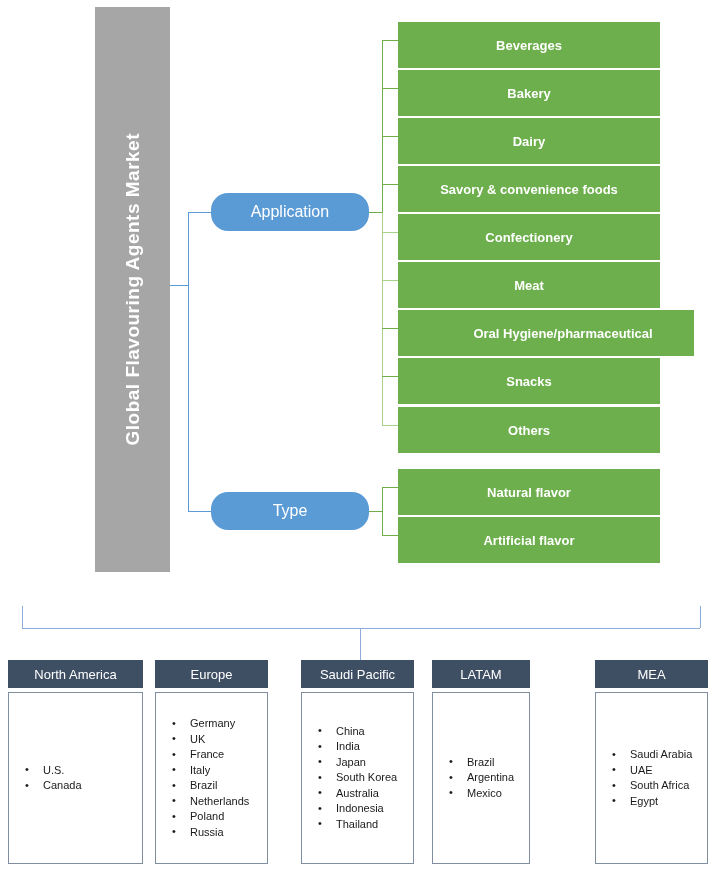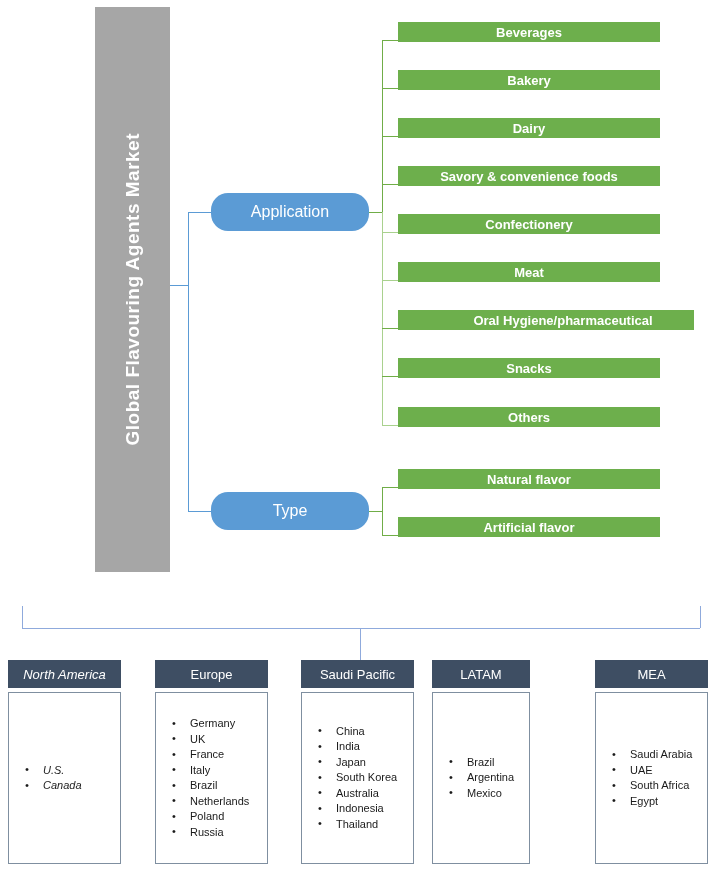--- a/index.html
+++ b/index.html
@@ -58,21 +58,21 @@
     border-radius: 17px;
   }
   #blue-application { top: 193px; }
   #blue-type { top: 492px; }
 
   
   .green-box {
     position: absolute;
     left: 398px;
     width: 262px;
-    height: 20px;
+    height: 46px;
     background: #6daf4c;
     color: #ffffff;
     font-size: 13px;
     font-weight: bold;
     display: flex;
     align-items: center;
     justify-content: center;
     text-align: center;
   }
 
@@ -203,21 +203,21 @@
   </div>
   <div class="green-box" style="top:517px;">
     <span>Artificial  flavor</span>
   </div>
 
   <div class="ln h navy-line" style="left:22px; top:628px; width:678px;"></div>
   <div class="ln v navy-line" style="left:22px; top:606px; height:22px;"></div>
   <div class="ln v navy-line" style="left:700px; top:606px; height:22px;"></div>
   <div class="ln v navy-line" style="left:360px; top:628px; height:37px;"></div>
 
-  <div class="region-card" style="left:8px; width:113px;font-style:italic;">
+  <div class="region-card" style="left:8px; width:135px;">
     <div class="region-head">North America</div>
     <div class="region-body">
       <ul>
         <li>U.S.</li>
         <li>Canada</li>
       </ul>
     </div>
   </div>
 
   <div class="region-card" style="left:155px; width:113px;">

